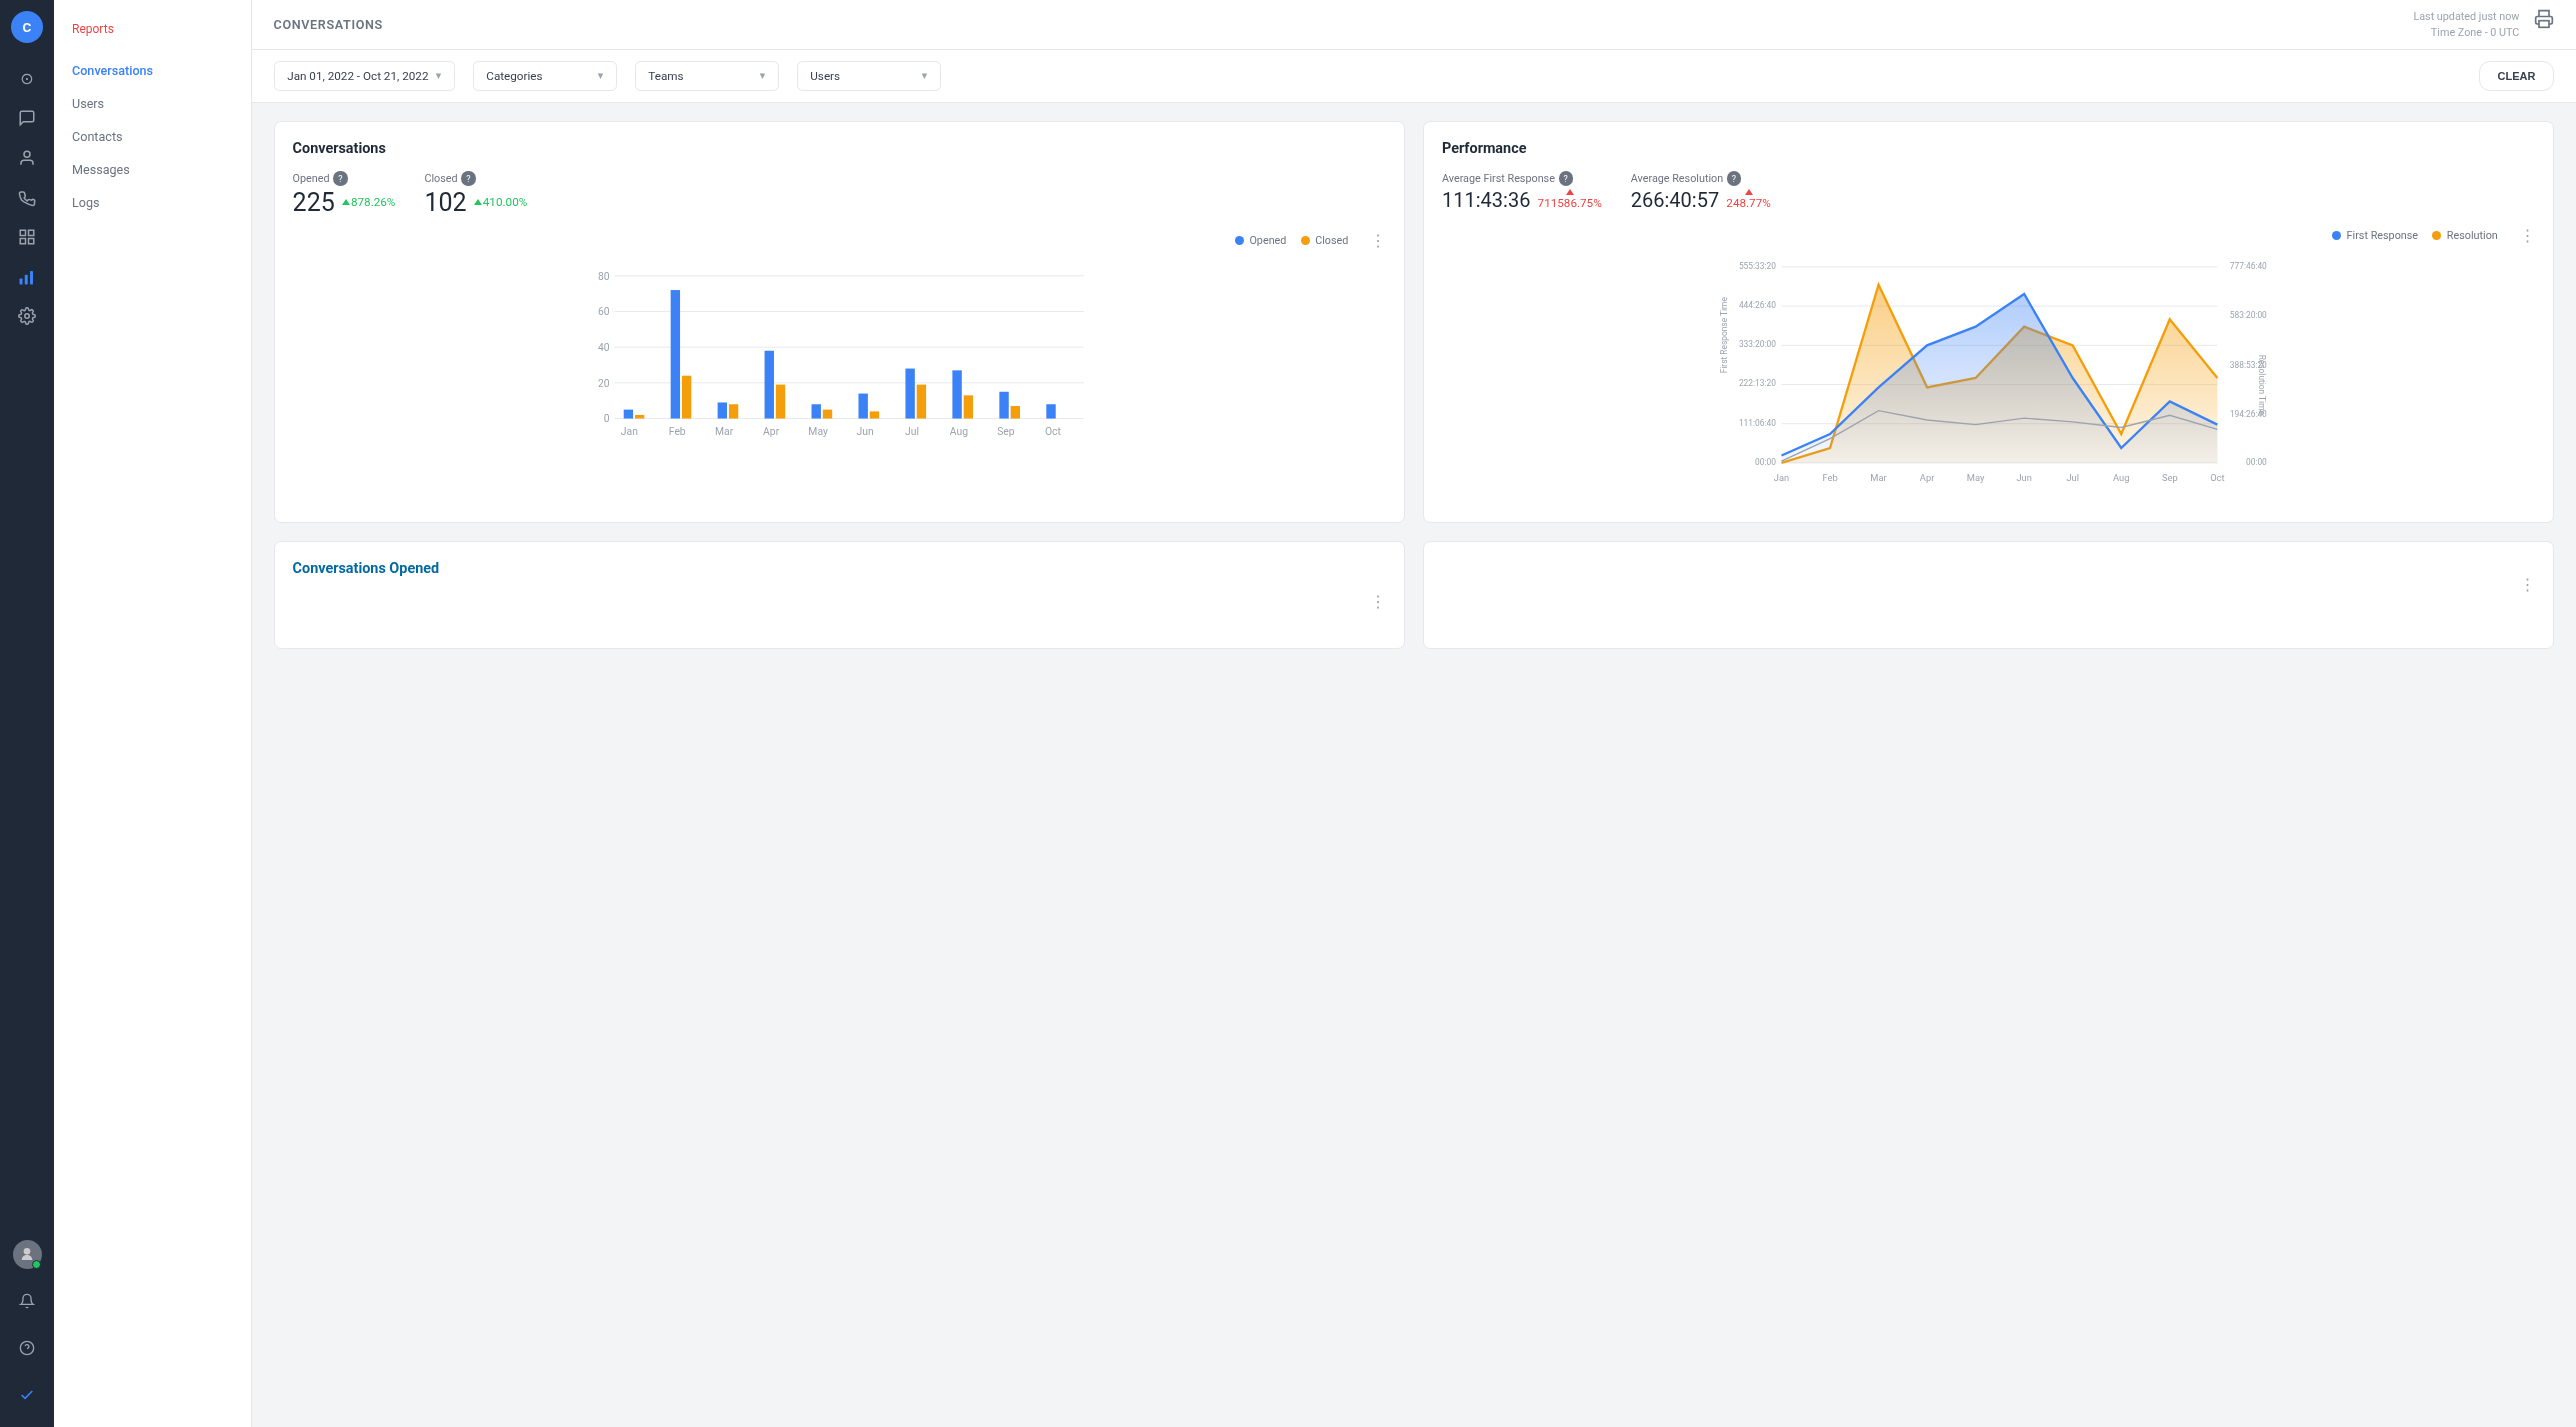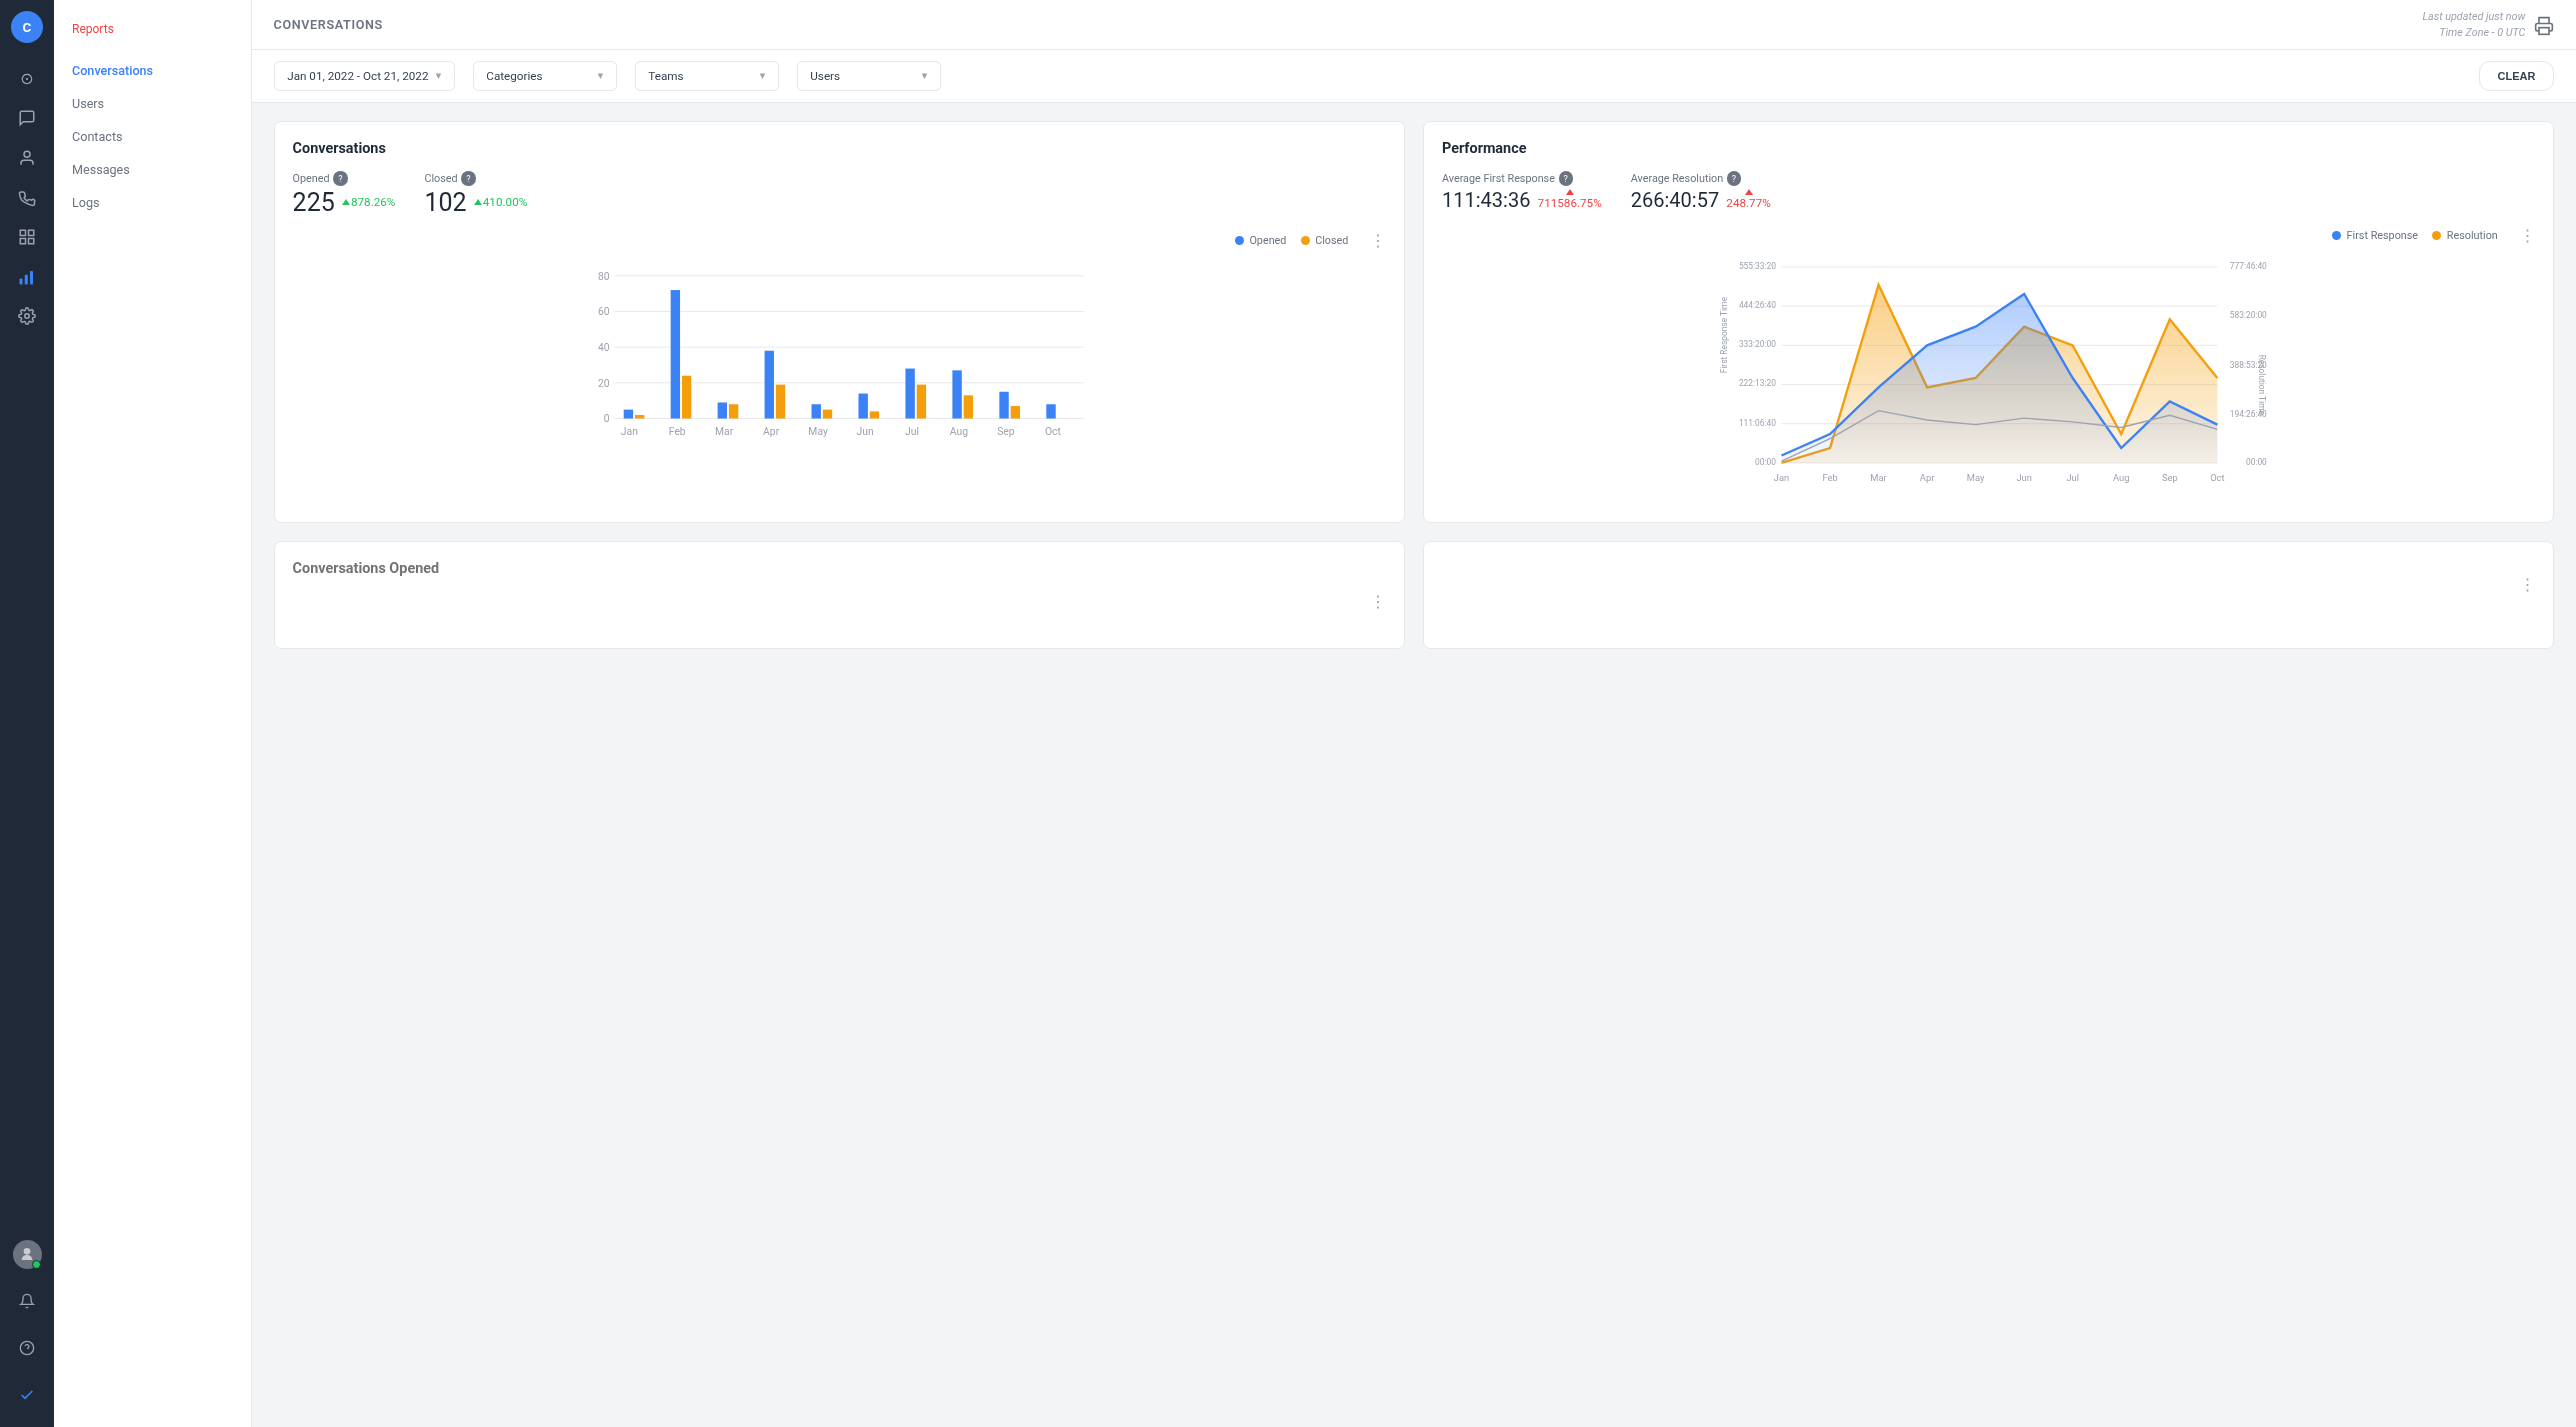--- a/index.html
+++ b/index.html
@@ -15,21 +15,21 @@
     
     .left-nav { width: 198px; background: white; border-right: 0.9px solid #e5e7eb; padding: 14.4px 0; flex-shrink: 0; }
     .left-nav-header { padding: 7.2px 18px 18px; font-size: 12px; font-weight: 400; color: #ef4444; }
     .left-nav-item { padding: 9px 18px; cursor: pointer; font-size: 12.6px; color: #6b7280; display: block; }
     .left-nav-item.active { color: #3b82f6; font-weight: 500; }
 
     
     .main { flex: 1; display: flex; flex-direction: column; overflow: hidden; }
     .topbar { background: white; border-bottom: 0.9px solid #e5e7eb; padding: 0 21.6px; height: 50px; display: flex; align-items: center; justify-content: space-between; flex-shrink: 0; }
     .topbar-title { font-size: 12.6px; font-weight: 600; color: #6b7280; letter-spacing: 0.05em; }
-    .topbar-right { display: flex; align-items: flex-end; gap: 9px; font-style: italic; }
+    .topbar-right { display: flex; align-items: flex-start; gap: 15px; }
     .topbar-updated { text-align: right; font-size: 10.8px; color: #9ca3af; line-height: 1.4; }
     .topbar-print-icon { color: #6b7280; font-size: 18px; cursor: pointer; }
 
     
     .filters { background: white; border-bottom: 0.9px solid #e5e7eb; padding: 10.8px 21.6px; display: flex; gap: 18px; flex-shrink: 0; }
     .filter-select { display: flex; align-items: center; gap: 7.2px; border: 0.9px solid #e5e7eb; border-radius: 5.4px; padding: 7.2px 12.6px; font-size: 11.7px; color: #374151; cursor: pointer; background: white; min-width: 144px; justify-content: space-between; }
     .filter-select .chevron { color: #9ca3af; font-size: 10.8px; }
     .filter-clear { border: 0.9px solid #e5e7eb; border-radius: 11px; padding: 7.2px 18px; font-size: 11px; color: #374151; cursor: pointer; background: white; font-weight: 600; margin-left: auto; }
 
     
@@ -56,21 +56,21 @@
     
     .bar-chart-container { position: relative; height: 216px; }
     .bar-chart-svg { width: 100%; height: 100%; }
 
     
     .line-chart-container { position: relative; height: 252px; }
 
     
     .bottom-cards-row { display: grid; grid-template-columns: 1fr 1fr; gap: 18px; }
     .bottom-card { background: white; border-radius: 7.2px; padding: 18px; border: 0.9px solid #e5e7eb; min-height: 108px; }
-    .bottom-card-title { font-size: 14.4px; font-weight: 700; color: #737373; margin-bottom: 7.2px; }
+    .bottom-card-title { font-size: 14.4px; font-weight: 700; color: #0369a1; margin-bottom: 7.2px; }
     .bottom-card-footer { display: flex; justify-content: flex-end; margin-top: 14.4px; }
 
     .up-arrow { display: inline-block; width: 0; height: 0; border-left: 4.5px solid transparent; border-right: 4.5px solid transparent; border-bottom: 6.3px solid #22c55e; }
     .up-arrow.red { border-bottom-color: #ef4444; }
   </style>
 </head>
 <body>
 
 <div class="sidebar">
   <div class="sidebar-avatar">C</div>

